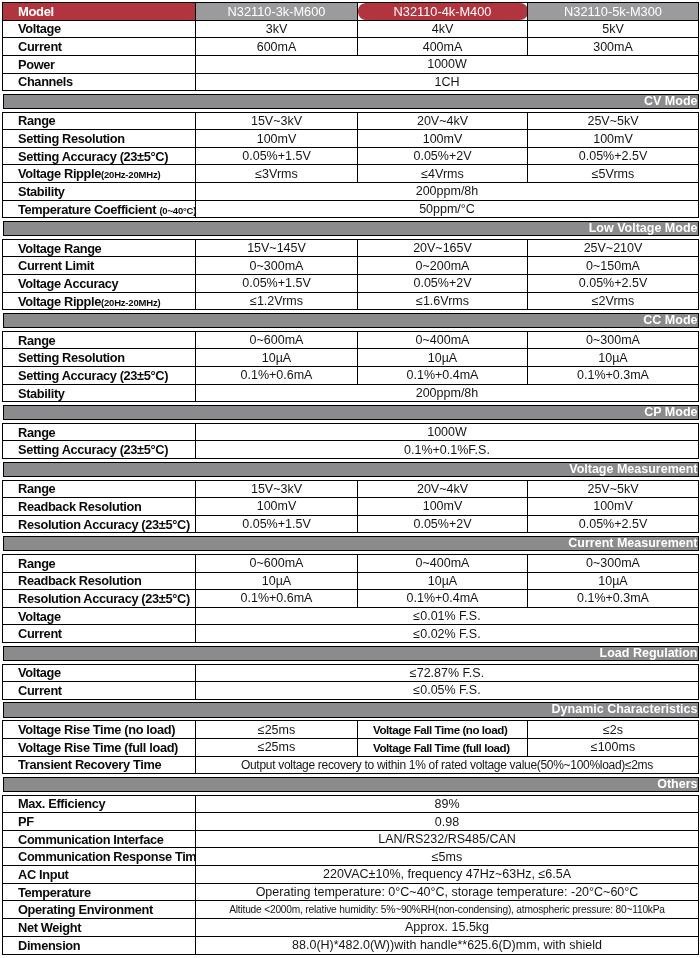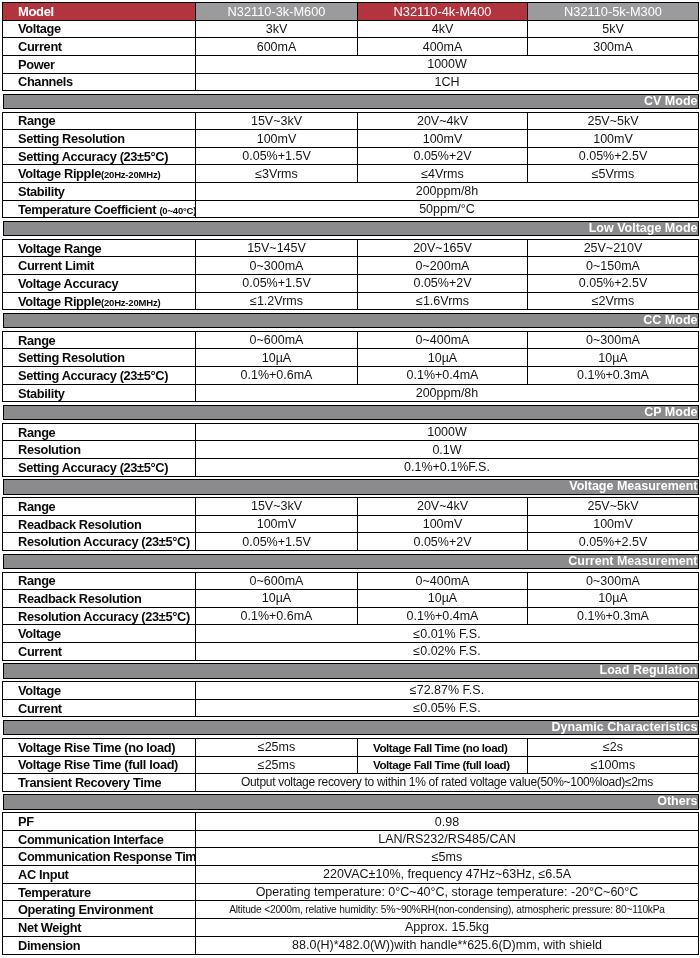--- a/index.html
+++ b/index.html
@@ -17,21 +17,21 @@
     font-weight:bold;font-size:12.8px;letter-spacing:-0.35px;
     color:#0a0a0a;text-align:left;padding-left:15px;
   }
   .lbl .sm{font-size:9.5px;font-weight:bold;letter-spacing:-0.2px;}
   .lbl2{font-size:11.6px;letter-spacing:-0.45px;}
   .val{text-align:center;font-size:12.5px;font-weight:400;color:#151515;}
   .valsm{font-size:10.2px;letter-spacing:-0.2px;}
   .vallong{font-size:12px;letter-spacing:-0.3px;}
   .model-label{background:var(--red,#b2343e);color:#fff;font-size:13px;}
   .model-cell{background:var(--hdr-gray,#9b9b9d);color:#fff;font-weight:normal;font-size:12.8px;text-align:center;}
-  .model-cell.hl{background:var(--red,#b2343e);}
+  .model-cell.hl{background:var(--red,#b2343e);border-radius:8px;}
   .secwrap{border-left:none;border-right:none;background:#fff;padding:1.5px 0;}
   .secbar{
     background:var(--sec-gray,#8b8b8d);border:1px solid #000;color:#fff;
     font-weight:bold;font-size:12.5px;text-align:right;
     height:13.5px;line-height:13.5px;
   }
 </style>
 </head>
 <body>
 
@@ -166,24 +166,20 @@
         <tr>
           <td colspan="4" class="secwrap">
             <div class="secbar">CP Mode</div>
           </td>
         </tr>
         <tr>
           <td class="lbl"><span>Range</span></td>
           <td class="val" colspan="3"><span>1000W</span></td>
         </tr>
         <tr>
-          <td class="lbl"><span>Resolution</span></td>
-          <td class="val" colspan="3"><span>0.1W</span></td>
-        </tr>
-        <tr>
           <td class="lbl"><span>Setting Accuracy (23±5°C)</span></td>
           <td class="val" colspan="3"><span>0.1%+0.1%F.S.</span></td>
         </tr>
         <tr>
           <td colspan="4" class="secwrap">
             <div class="secbar">Voltage Measurement</div>
           </td>
         </tr>
         <tr>
           <td class="lbl"><span>Range</span></td>
@@ -265,20 +261,24 @@
           <td class="val"><span>≤100ms</span></td>
         </tr>
         <tr>
           <td class="lbl"><span>Transient Recovery Time</span></td>
           <td class="val vallong" colspan="3"><span>Output voltage recovery to within 1% of rated voltage value(50%~100%load)≤2ms</span></td>
         </tr>
         <tr>
           <td colspan="4" class="secwrap">
             <div class="secbar">Others</div>
           </td>
+        </tr>
+        <tr>
+          <td class="lbl"><span>Max. Efficiency</span></td>
+          <td class="val" colspan="3"><span>89%</span></td>
         </tr>
         <tr>
           <td class="lbl"><span>PF</span></td>
           <td class="val" colspan="3"><span>0.98</span></td>
         </tr>
         <tr>
           <td class="lbl"><span>Communication Interface</span></td>
           <td class="val" colspan="3"><span>LAN/RS232/RS485/CAN</span></td>
         </tr>
         <tr>

